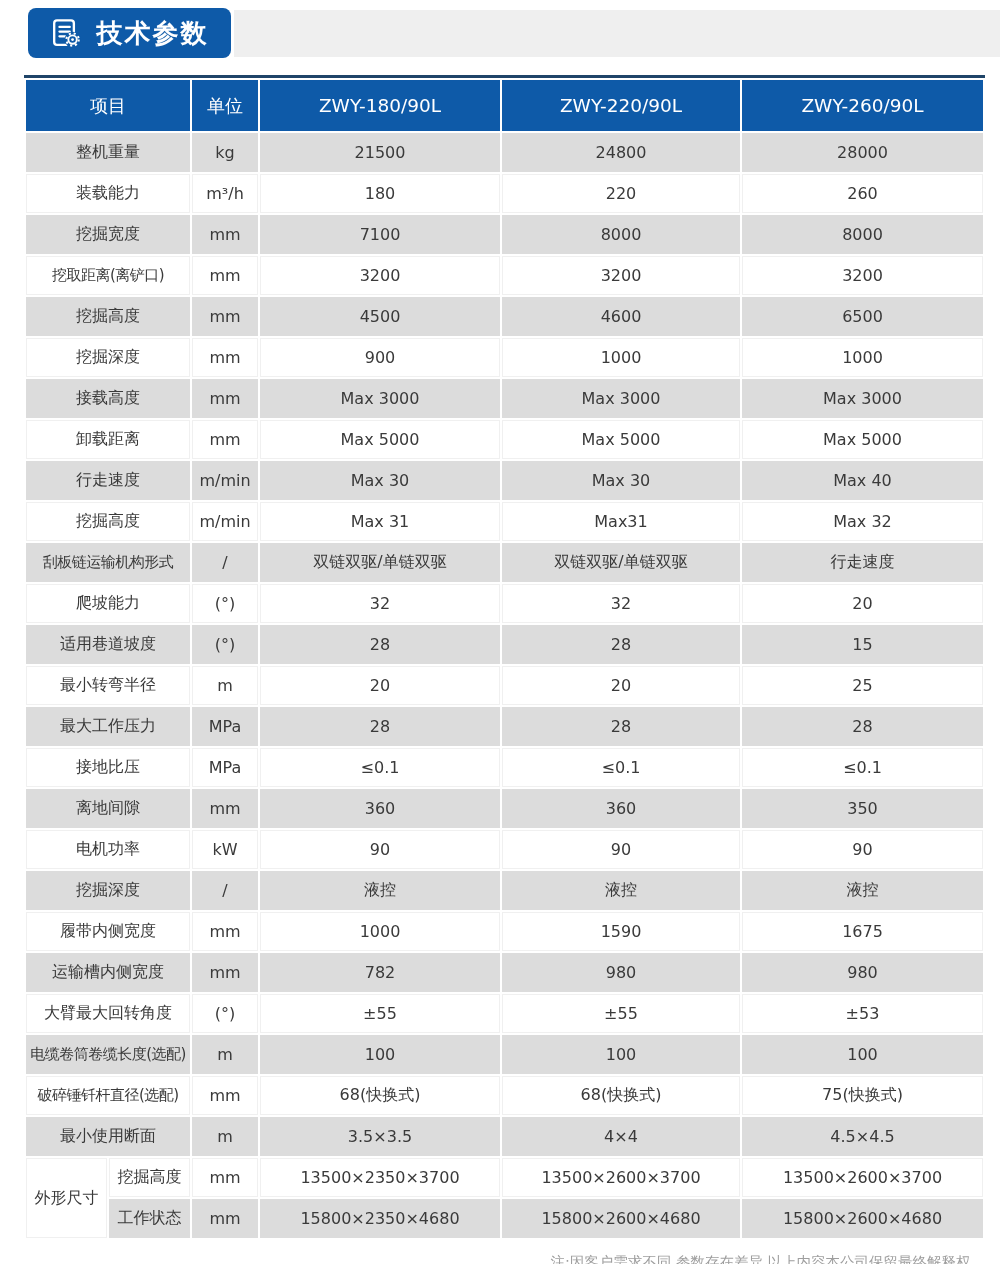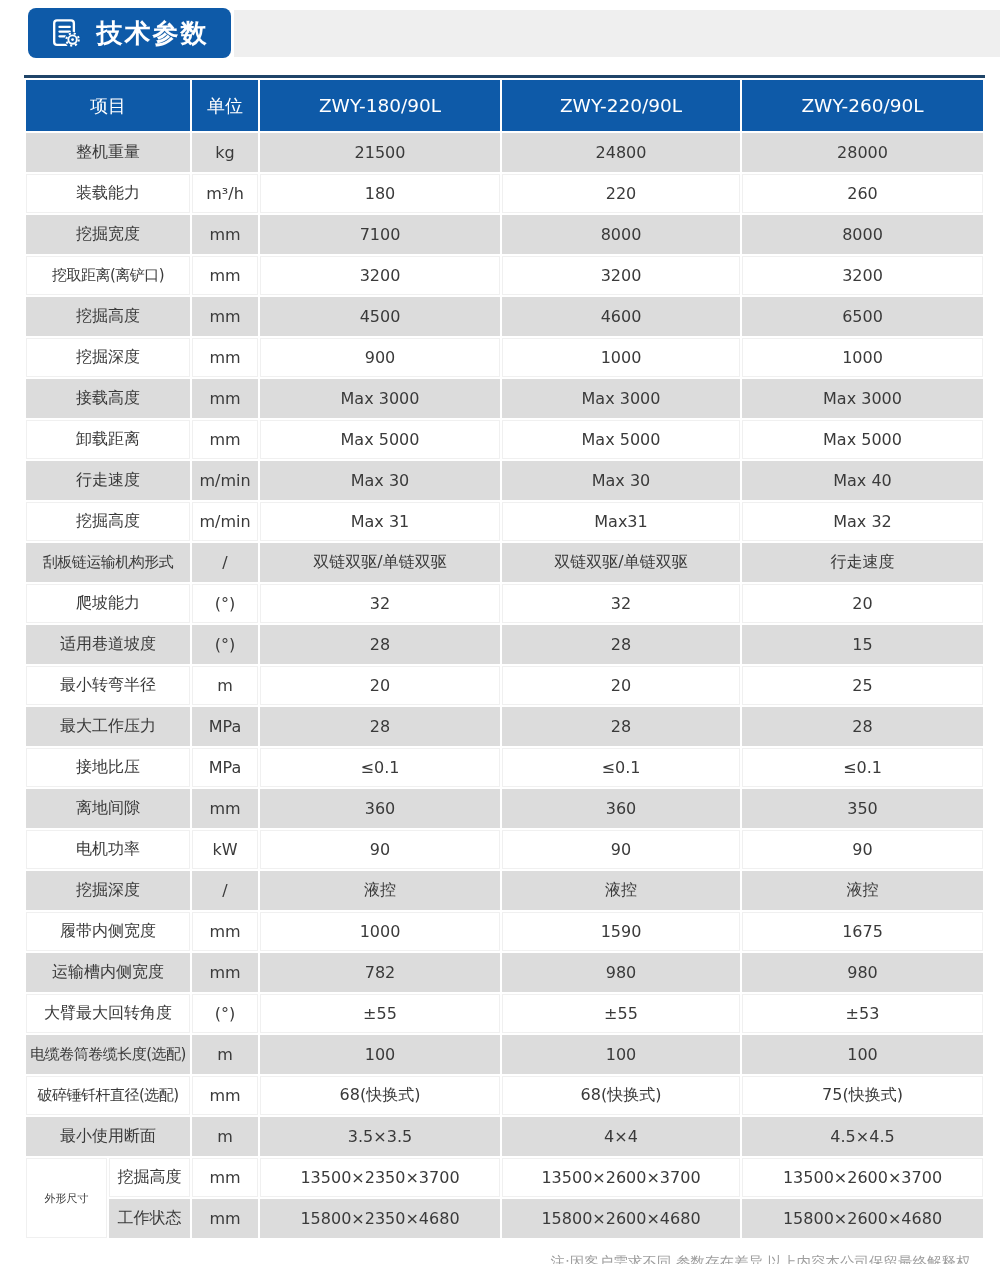--- a/index.html
+++ b/index.html
@@ -41,21 +41,21 @@
   th.model{font-size:18.5px;margin-left:20px;}
   td{
     height:39px;text-align:center;vertical-align:middle;
     font-size:16px;color:var(--text);padding:0 2px;
     overflow:hidden;white-space:nowrap;
   }
   tbody tr:nth-child(odd) td{background:var(--row-gray);}
   tbody tr:nth-child(even) td{background:#ffffff;box-shadow:inset 0 0 0 1px #f0f0f0;}
   td.item{font-size:16px;margin-top:20px;}
   td.item.long{font-size:15px;letter-spacing:-0.5px;}
-  td.group-label{font-size:11px;}
+  td.group-label{font-size:16px;}
 
   .note{
     width:961px;margin:13px 15px 0 24px;
     text-align:right;font-size:14.5px;color:var(--note);
   }
 </style>
 </head>
 <body>
 
 <div class="page">

